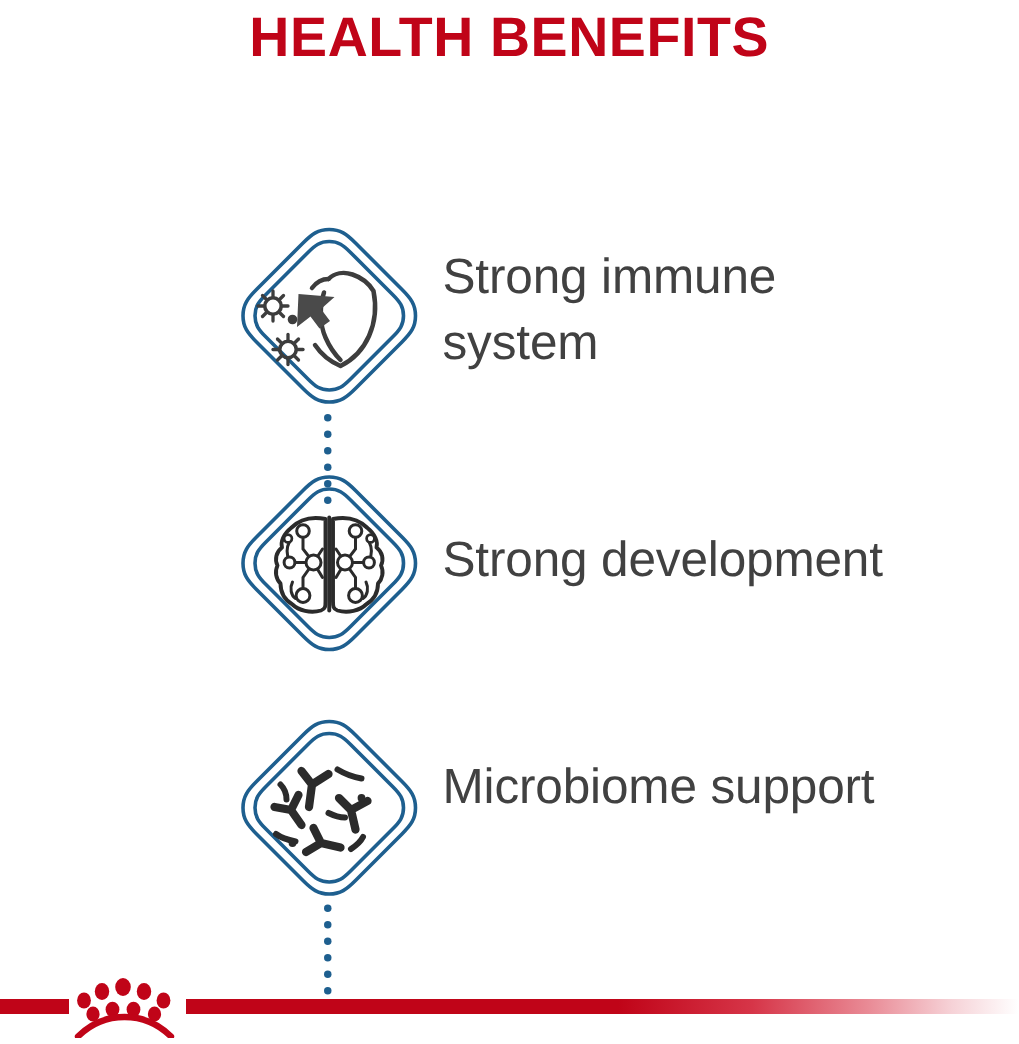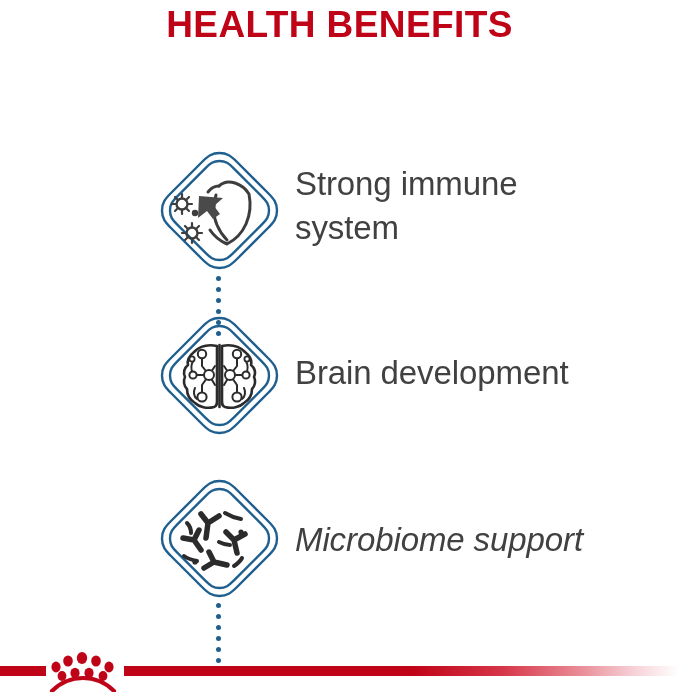--- a/index.html
+++ b/index.html
@@ -64,21 +64,21 @@
     color: #414141;
     font-size: 33px;
     line-height: 44px;
     font-family: "Liberation Sans", sans-serif;
     font-weight: normal;
     letter-spacing: -0.1px;
     white-space: pre-line;
   }
   .row-1 .benefit-label { top: 14px; }
   .row-2 .benefit-label { top: 40px; }
-  .row-3 .benefit-label { top: 44px; font-style: italic; }
+  .row-3 .benefit-label { top: 28px; }
 
   
   .connector {
     position: absolute;
     left: 216px;
     width: 6px;
   }
   .connector .dot {
     width: 5px;
     height: 5px;
@@ -218,21 +218,21 @@
           <path d="M89 48 C91 52 91 57 89 61"></path>
           <path d="M87 75 C89 79 88 84 85 86"></path>
         </g>
         <circle cx="80" cy="41" r="4.2" stroke="#2b2b2b" stroke-width="2" fill="#fff"></circle>
         <circle cx="73" cy="62" r="5" stroke="#2b2b2b" stroke-width="2" fill="#fff"></circle>
         <circle cx="89" cy="62" r="3.6" stroke="#2b2b2b" stroke-width="2" fill="#fff"></circle>
         <circle cx="80" cy="84" r="4.6" stroke="#2b2b2b" stroke-width="2" fill="#fff"></circle>
         <circle cx="90" cy="46" r="2.6" stroke="#2b2b2b" stroke-width="1.8" fill="#fff"></circle>
       </svg>
     </div>
-    <div class="benefit-label">Brain development</div>
+    <div class="benefit-label">Strong development</div>
     <div class="connector conn-2">
       <div class="dot"></div>
       <div class="dot"></div>
       <div class="dot"></div>
       <div class="dot"></div>
       <div class="dot"></div>
       <div class="dot"></div>
     </div>
   </div>
 

